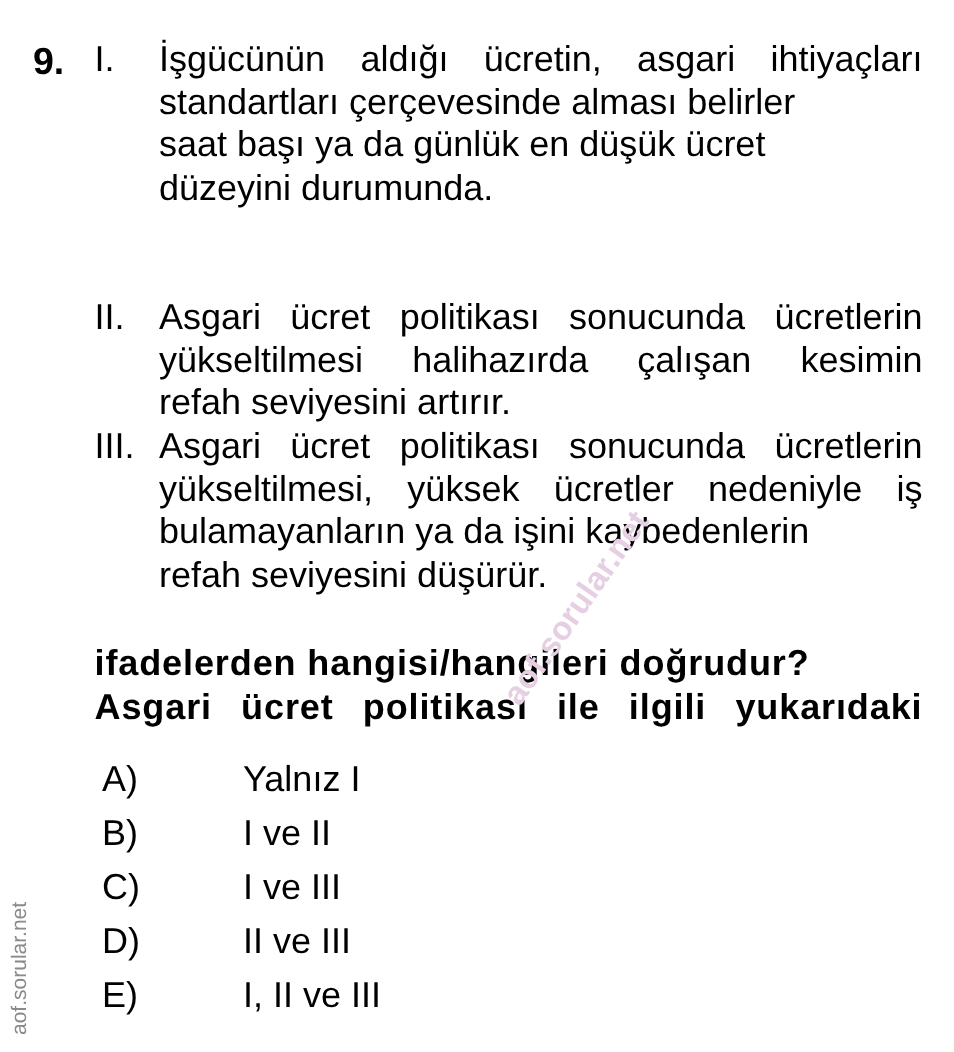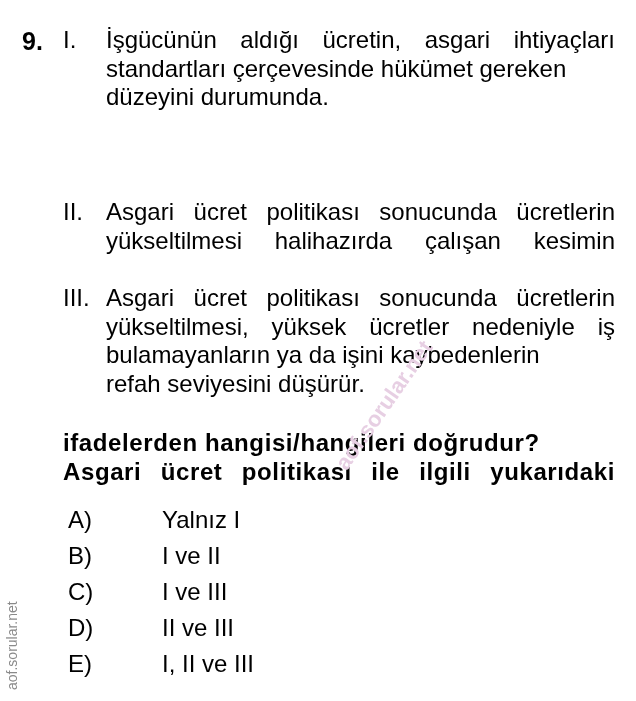--- a/index.html
+++ b/index.html
@@ -26,30 +26,32 @@
 </style>
 </head>
 <body>
 
 <div class="qnum">9.</div>
 
 <div class="item" style="top:26px;">
   <span class="roman">I.</span>
   <div class="body-text">
     <span class="line just">İşgücünün aldığı ücretin, asgari ihtiyaçları</span>
-    <span class="line">standartları çerçevesinde hükümet gereken</span>
+    <span class="line">standartları çerçevesinde alması belirler</span>
+    <span class="line">saat başı ya da günlük en düşük ücret</span>
     <span class="line">düzeyini durumunda.</span>
   </div>
 </div>
 
 <div class="item" style="top:198px;">
   <span class="roman">II.</span>
   <div class="body-text">
     <span class="line just">Asgari ücret politikası sonucunda ücretlerin</span>
     <span class="line just">yükseltilmesi halihazırda çalışan kesimin</span>
+    <span class="line">refah seviyesini artırır.</span>
   </div>
 </div>
 
 <div class="item" style="top:284px;">
   <span class="roman">III.</span>
   <div class="body-text">
     <span class="line just">Asgari ücret politikası sonucunda ücretlerin</span>
     <span class="line just">yükseltilmesi, yüksek ücretler nedeniyle iş</span>
     <span class="line">bulamayanların ya da işini kaybedenlerin</span>
     <span class="line">refah seviyesini düşürür.</span>

